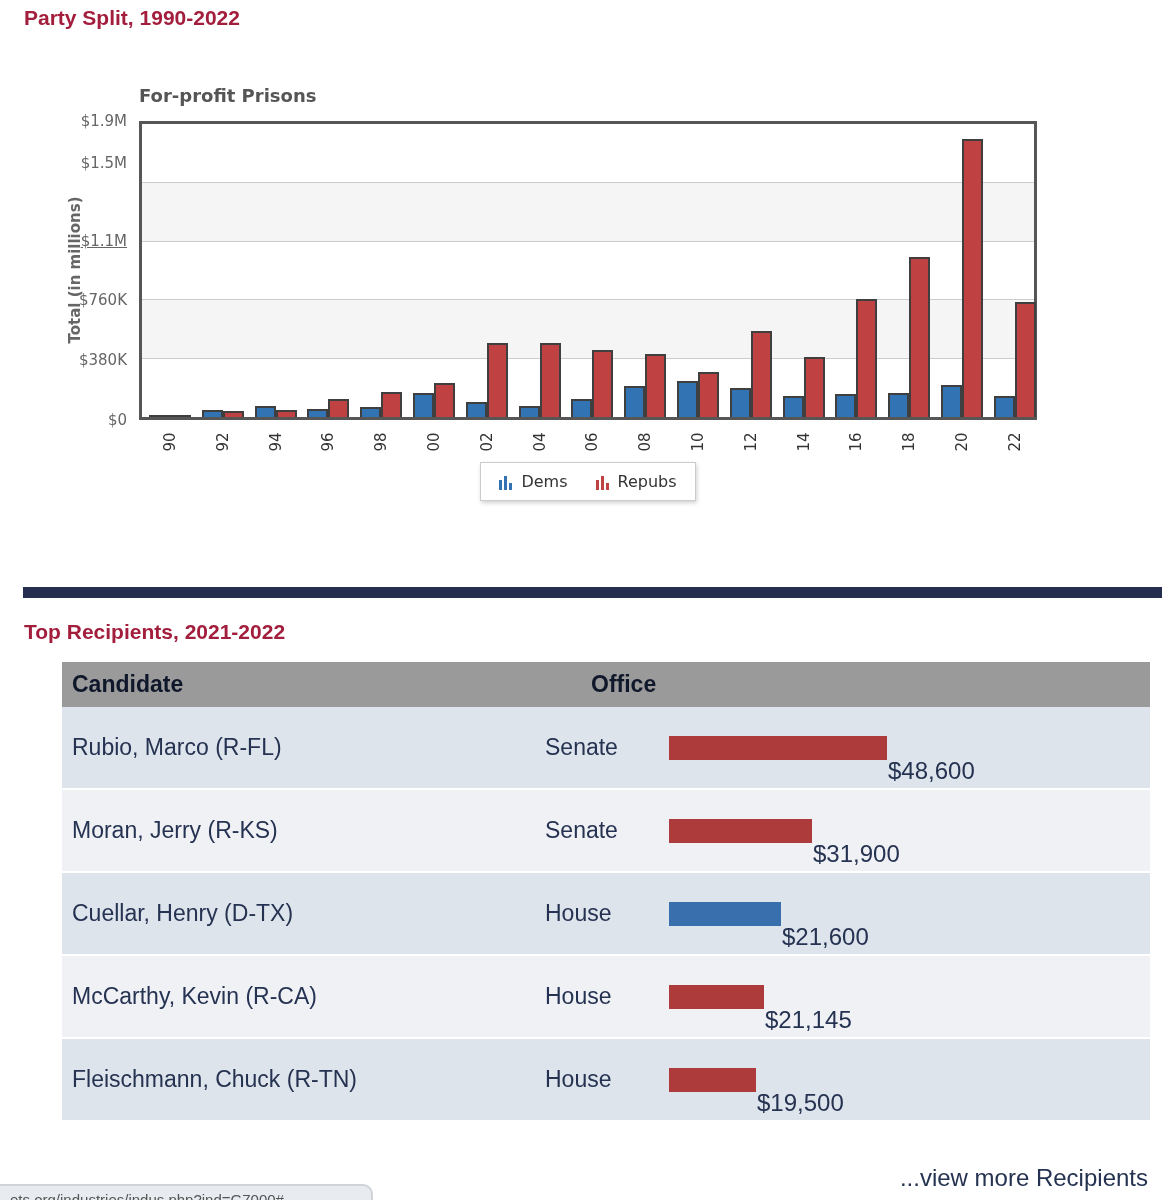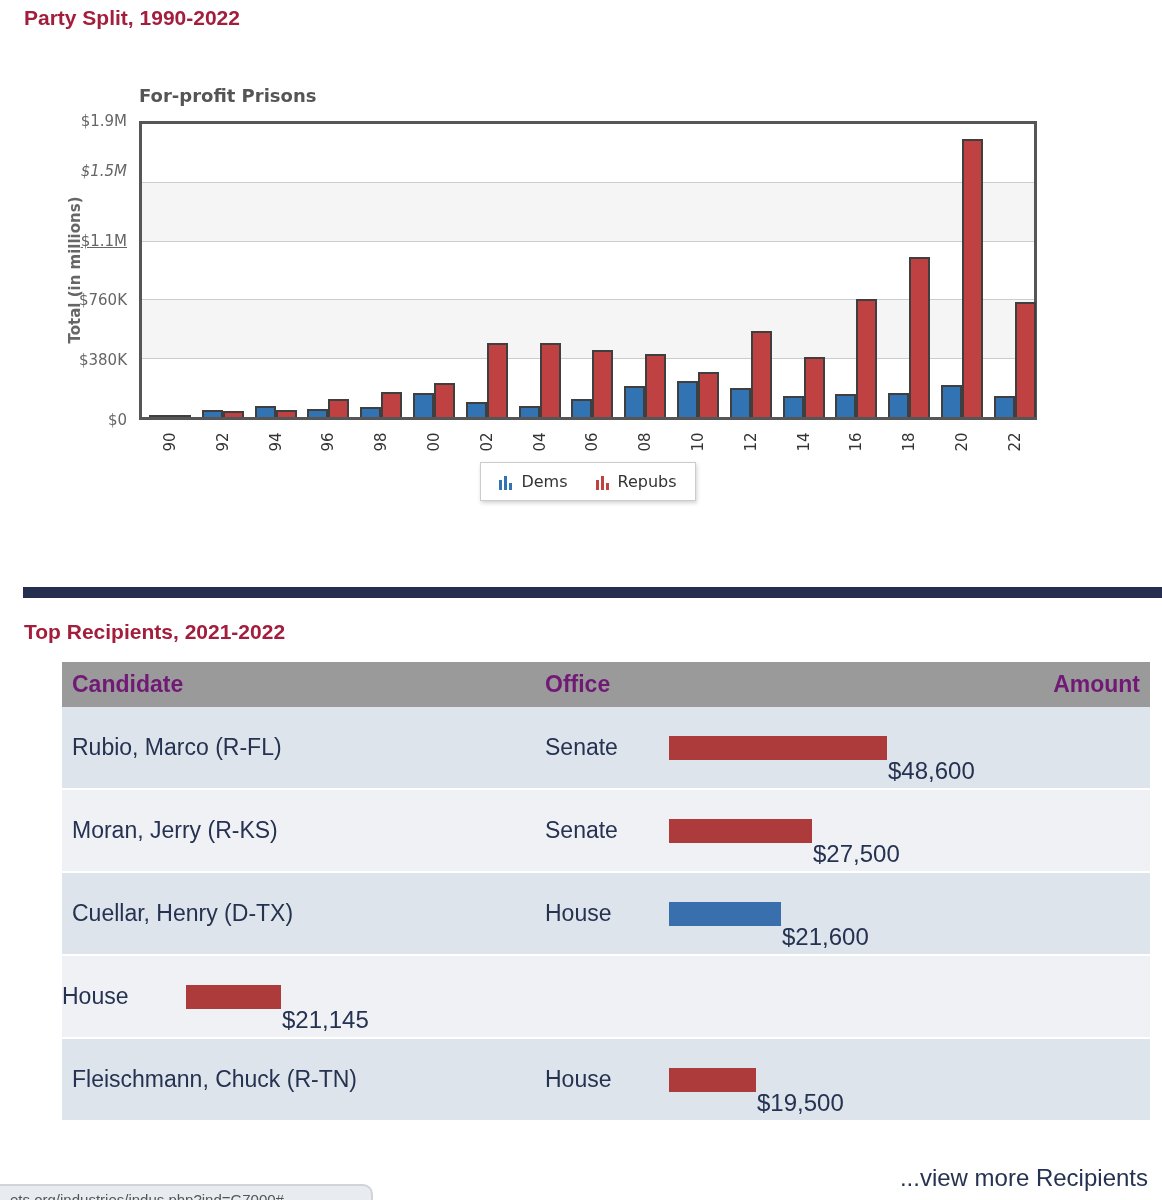--- a/index.html
+++ b/index.html
@@ -60,21 +60,21 @@
   .legend-item{display:flex;align-items:center;gap:8px;cursor:pointer;
     font-family:"DejaVu Sans",sans-serif;font-size:16px;color:#333;}
 
   
   #divider{position:absolute;left:23px;top:587px;width:1139px;height:11px;background:#252e4e;}
 
   
   #recipients-table{position:absolute;left:62px;top:662px;width:1088px;}
   #thead{
     display:flex;align-items:center;height:45px;background:#9a9a9a;
-    color:#701a75;font-weight:bold;font-size:23px;
+    color:#0f172a;font-weight:bold;font-size:23px;gap:46px;
   }
   .th-candidate{width:483px;padding-left:10px;box-sizing:border-box;}
   .th-office{width:124px;}
   .th-amount{flex:1;text-align:right;padding-right:10px;}
   .trow{
     display:flex;align-items:center;height:81px;border-bottom:2px solid #ffffff;
     font-size:23px;color:#253251;
   }
   .trow:nth-child(odd){background:#dde4eb;}
   .trow:nth-child(even){background:#eff1f5;}
@@ -99,21 +99,21 @@
 </head>
 <body>
 
 <div id="heading-party" class="heading">Party Split, 1990-2022</div>
 
 <div id="chart-title">For-profit Prisons</div>
 
 <div id="y-axis-title">Total (in millions)</div>
 <div id="y-ticks">
     <span style="top: -9px;">$1.9M</span>
-    <span style="top: 41px; font-style: italic;">$1.5M</span>
+    <span style="top: 33px;">$1.5M</span>
     <span style="top: 111px; text-decoration: underline;">$1.1M</span>
     <span style="top: 170px;">$760K</span>
     <span style="top: 230px; margin-left: 36px;">$380K</span>
     <span style="top: 290px;">$0</span>
   </div>
 
 <div id="plot">
     <div class="bar" style="left: 7px; height: 2px; background: rgb(50, 115, 179);"></div>
     <div class="bar" style="left: 28px; height: 2px; background: rgb(191, 65, 65);"></div>
     <div class="bar" style="left: 60px; height: 7px; background: rgb(50, 115, 179);"></div>
@@ -192,48 +192,48 @@
 </div>
 
 <div id="divider"></div>
 
 <div id="heading-recipients" class="heading">Top Recipients, 2021-2022</div>
 
 <div id="recipients-table">
   <div id="thead">
     <span class="th-candidate">Candidate</span>
     <span class="th-office">Office</span>
-    <span class="th-amount">Amount</span>
   </div>
   <div id="table-rows">
       <div class="trow">
         <span class="td-candidate">Rubio, Marco (R-FL)</span>
         <span class="td-office">Senate</span>
         <div class="td-bar">
           <div class="rbar" style="width: 218px; background: rgb(173, 59, 59);"></div>
           <span class="amt">$48,600</span>
         </div>
       </div>
       <div class="trow">
         <span class="td-candidate">Moran, Jerry (R-KS)</span>
         <span class="td-office">Senate</span>
         <div class="td-bar">
           <div class="rbar" style="width: 143px; background: rgb(173, 59, 59);"></div>
-          <span class="amt">$27,500</span>
+          <span class="amt">$31,900</span>
         </div>
       </div>
       <div class="trow">
         <span class="td-candidate">Cuellar, Henry (D-TX)</span>
         <span class="td-office">House</span>
         <div class="td-bar">
           <div class="rbar" style="width: 112px; background: rgb(58, 111, 173);"></div>
           <span class="amt">$21,600</span>
         </div>
       </div>
       <div class="trow">
+        <span class="td-candidate">McCarthy, Kevin (R-CA)</span>
         <span class="td-office">House</span>
         <div class="td-bar">
           <div class="rbar" style="width: 95px; background: rgb(173, 59, 59);"></div>
           <span class="amt">$21,145</span>
         </div>
       </div>
       <div class="trow">
         <span class="td-candidate">Fleischmann, Chuck (R-TN)</span>
         <span class="td-office">House</span>
         <div class="td-bar">

